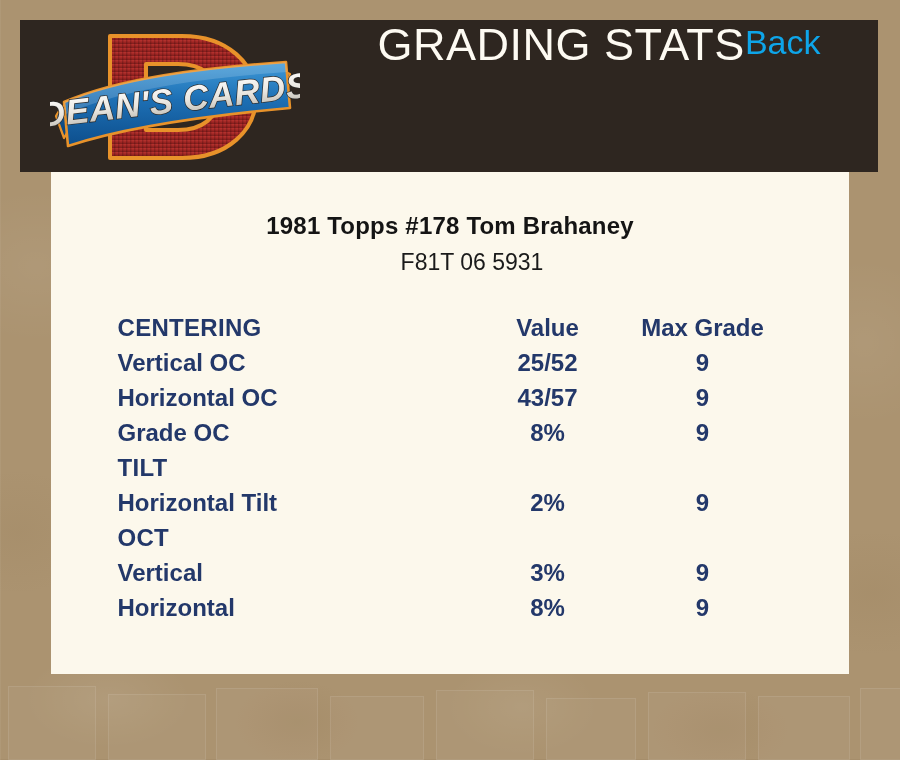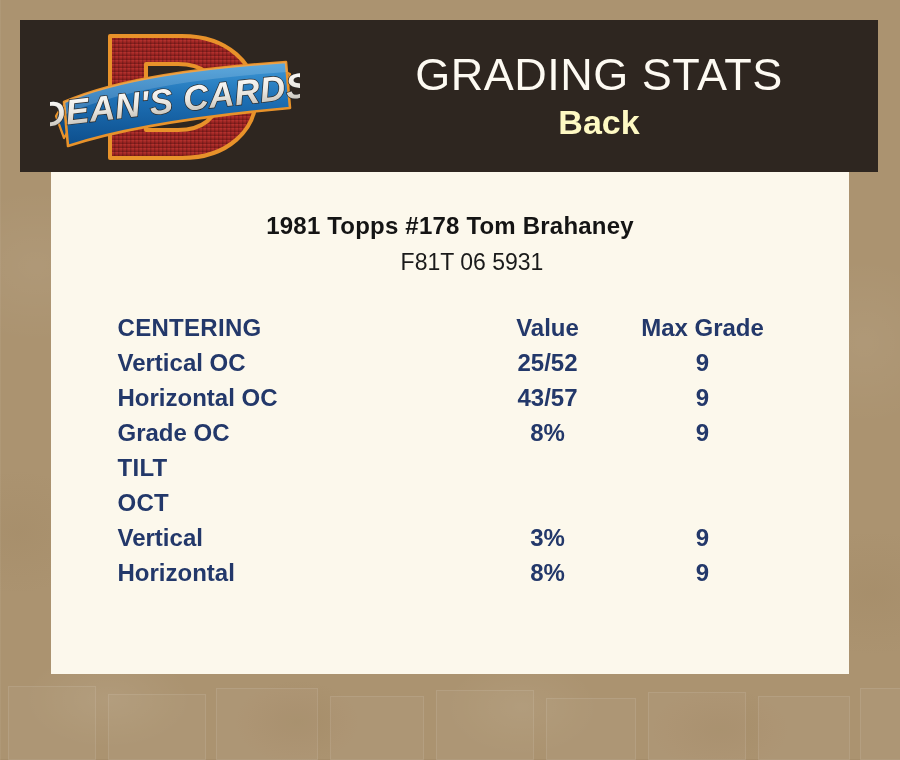--- a/index.html
+++ b/index.html
@@ -64,37 +64,36 @@
   }
 
   
   #header-titles {
     position: absolute;
     left: 300px;
     right: 0;
     top: 0;
     bottom: 0;
     display: flex;
-    flex-direction: column;
-    align-items: center;
+    flex-direction: row;
     justify-content: center;
   }
   #header-title {
     color: #fdfaf2;
     font-size: 45px;
     line-height: 50px;
     font-weight: normal;
     letter-spacing: 0.5px;
     white-space: nowrap;
   }
   #header-subtitle {
-    color: #fef9c3;
+    color: #0ea5e9;
     font-size: 34px;
     line-height: 40px;
-    font-weight: bold;
+    font-weight: normal;
     margin-top: 2px;
     white-space: nowrap;
   }
 
   
   #content-panel {
     position: absolute;
     left: 51px;
     top: 172px;
     width: 798px;
@@ -252,20 +251,25 @@
         <td class="col-value">8%</td>
         <td class="col-grade">9</td>
       </tr>
 
       <tr class="section-row">
         <td class="col-label">TILT</td>
         <td class="col-value"></td>
         <td class="col-grade"></td>
       </tr>
 
+      <tr class="detail-row">
+        <td class="col-label">Horizontal Tilt</td>
+        <td class="col-value">2%</td>
+        <td class="col-grade">9</td>
+      </tr>
 
       <tr class="section-row">
         <td class="col-label">OCT</td>
         <td class="col-value"></td>
         <td class="col-grade"></td>
       </tr>
 
       <tr class="detail-row">
         <td class="col-label">Vertical</td>
         <td class="col-value">3%</td>

